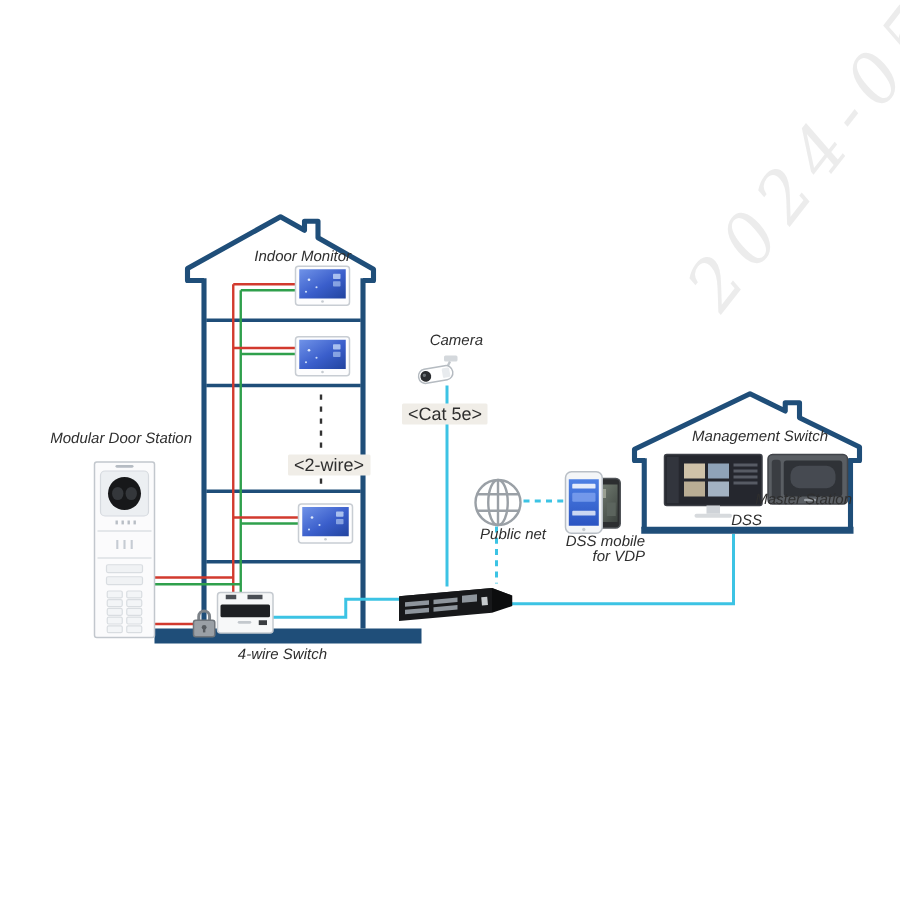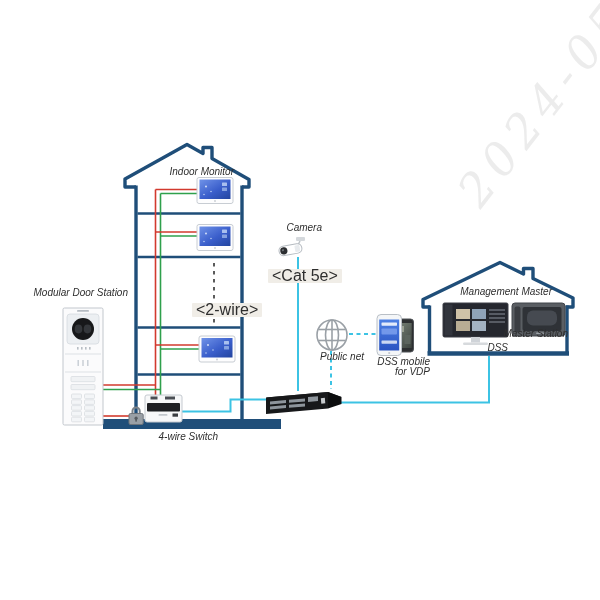--- a/index.html
+++ b/index.html
@@ -3,21 +3,21 @@
 <meta charset="utf-8">
 <style>
   html,body{margin:0;padding:0;background:#ffffff;}
   .canvas{
     position:relative;width:600px;height:600px;background:#ffffff;overflow:hidden;
     font-family:"Liberation Sans", sans-serif;color:#2b2b2b;
   }
   .svg-layer{position:absolute;left:0;top:0;}
   .lbl{position:absolute;font-size:10px;line-height:12px;color:#2e2e2e;text-align:right;white-space:nowrap;font-style:italic;}
   .lbl-box{
-    position:absolute;font-size:16px;line-height:12px;color:#2e2e2e;text-align:right;white-space:nowrap;
+    position:absolute;font-size:12px;line-height:12px;color:#2e2e2e;text-align:right;white-space:nowrap;
     background:#f0ede7;padding:1px 4px;border-radius:1px;
   }
   .watermark{
     position:absolute;left:468px;top:200px;width:0;height:0;overflow:visible;
     pointer-events:none;
   }
   .watermark span{
     display:block;transform:translate(-50%,-50%) rotate(-52deg);
     font-family:"DejaVu Serif", serif;font-style:italic;
     font-size:46px;letter-spacing:8px;color:rgba(170,170,170,0.22);white-space:nowrap;
@@ -241,17 +241,17 @@
 
   <div class="lbl" style="left:150px;top:166px;width:84px;">Indoor Monitor</div>
   <div class="lbl" style="left:18px;top:287px;width:110px;">Modular Door Station</div>
   <div class="lbl-box" style="left:192px;top:303px;">&lt;2-wire&gt;</div>
   <div class="lbl" style="left:118px;top:431px;width:100px;">4-wire Switch</div>
   <div class="lbl" style="left:270px;top:222px;width:52px;">Camera</div>
   <div class="lbl-box" style="left:268px;top:269px;">&lt;Cat 5e&gt;</div>
   <div class="lbl" style="left:308px;top:351px;width:56px;">Public net</div>
   <div class="lbl" style="left:364px;top:356px;width:66px;">DSS mobile</div>
   <div class="lbl" style="left:364px;top:366px;width:66px;">for VDP</div>
-  <div class="lbl" style="left:444px;top:286px;width:108px;">Management Master</div>
+  <div class="lbl" style="left:444px;top:286px;width:108px;">Management Switch</div>
   <div class="lbl" style="left:476px;top:342px;width:32px;">DSS</div>
   <div class="lbl" style="left:488px;top:328px;width:80px;">Master Station</div>
 
 </div>
 
 </body></html>

